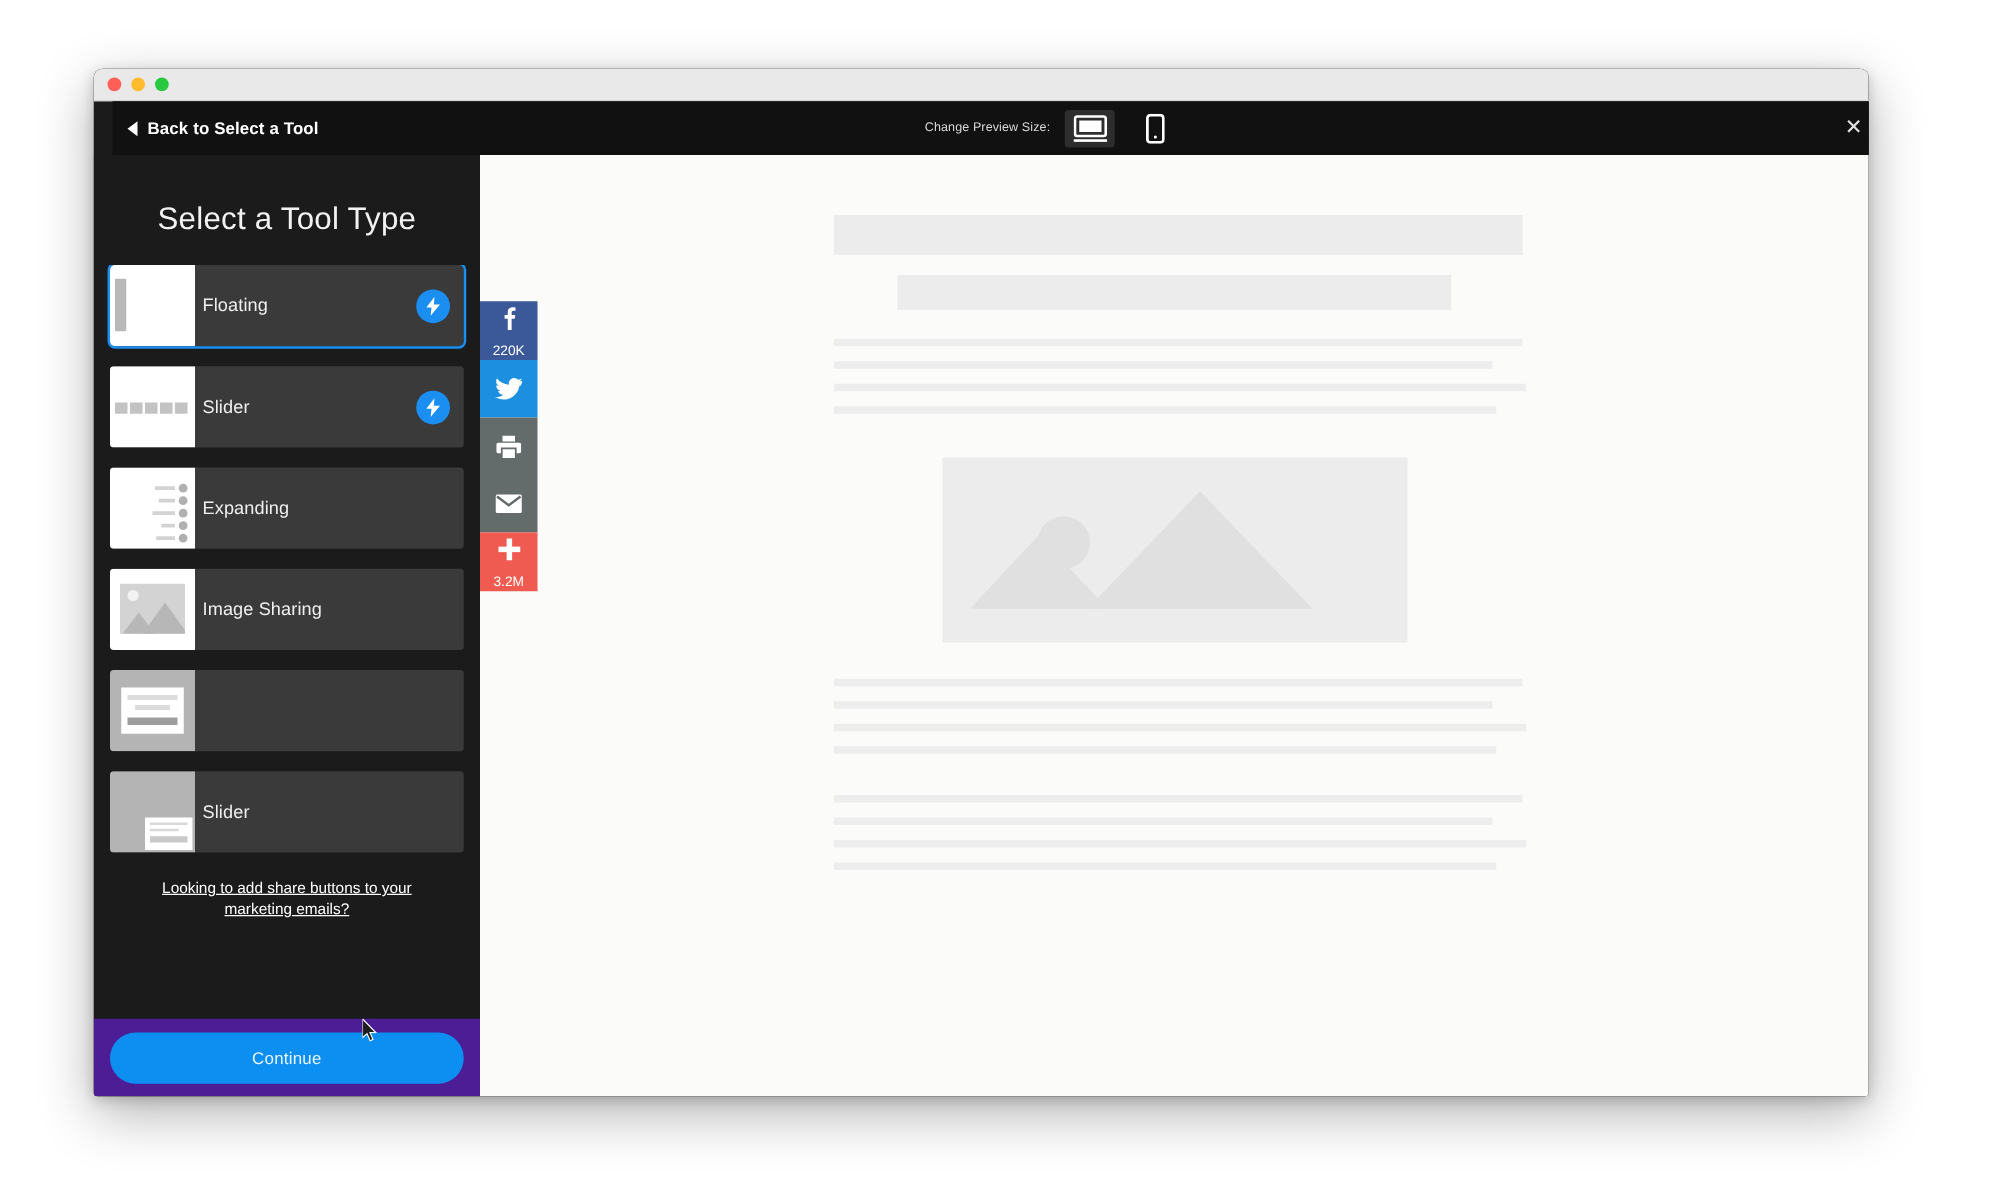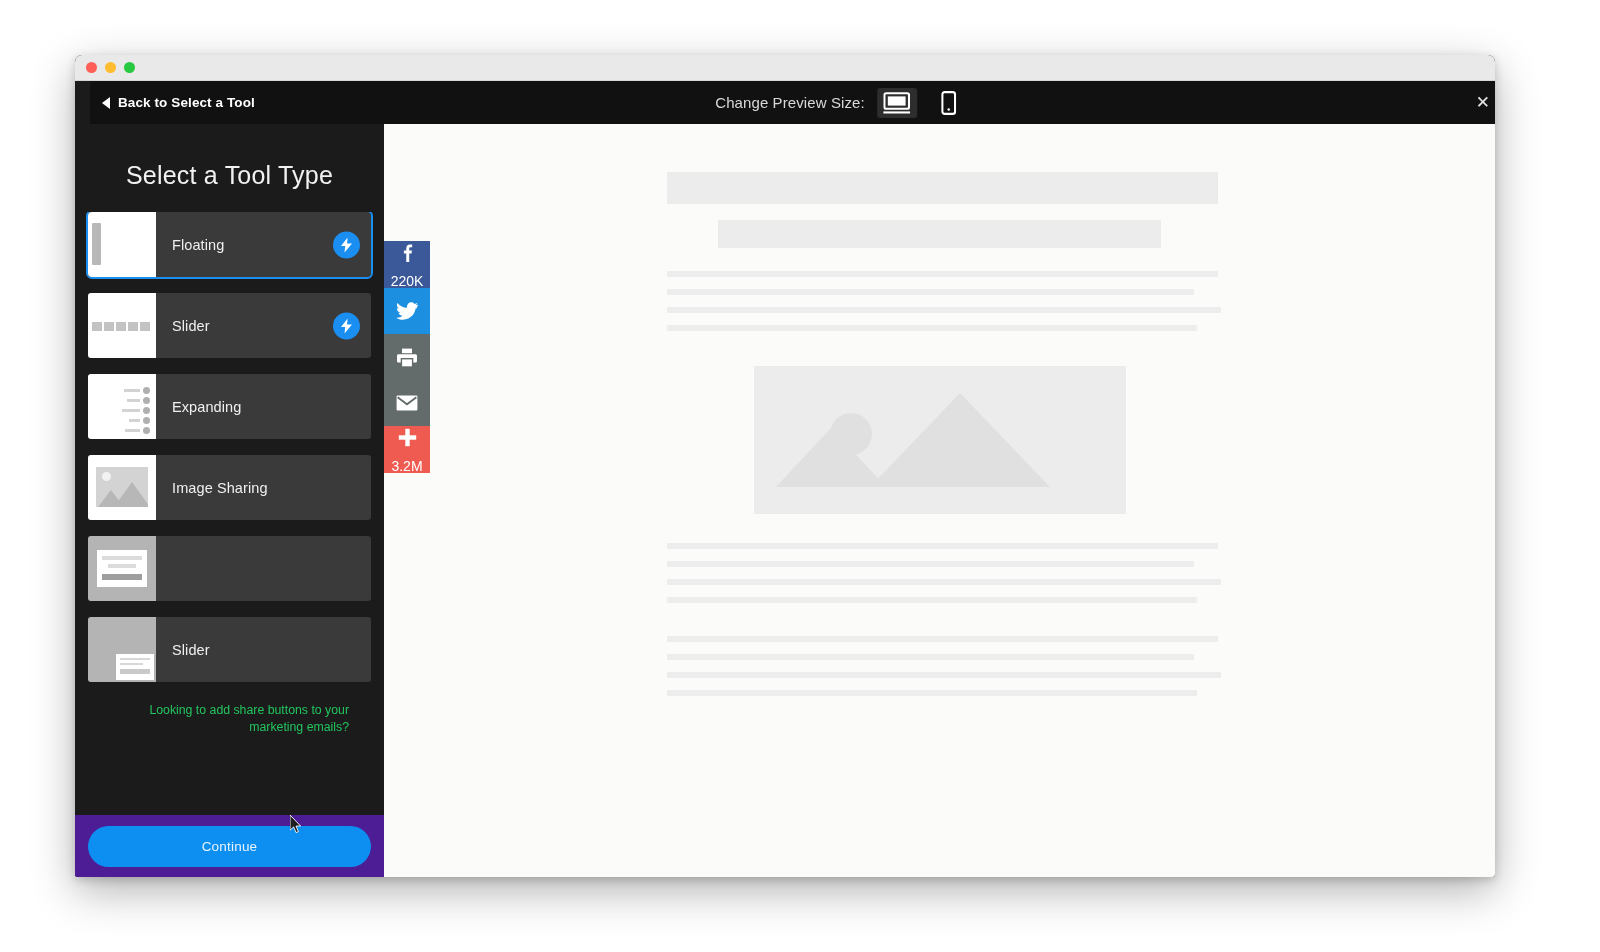--- a/index.html
+++ b/index.html
@@ -83,21 +83,21 @@
     position: absolute;
     left: 50%;
     transform: translateX(-50%);
     display: flex;
     align-items: center;
     gap: 12px;
     margin-left: 42px;
   }
   .preview-size .label {
     color: #d9d9d9;
-    font-size: 15px;
+    font-size: 10px;
     letter-spacing: 0.1px;
   }
   .size-btn {
     width: 40px; height: 30px;
     display: flex;
     align-items: center;
     justify-content: center;
     border-radius: 3px;
     cursor: pointer;
     position: relative;
@@ -171,21 +171,21 @@
     background: #ffffff;
     position: relative;
     overflow: hidden;
   }
   .thumb.gray { background: #b4b4b4; }
 
   .tool-label {
     flex: 1;
     display: flex;
     align-items: center;
-    padding-left: 16px;
+    padding-left: 6px;
     color: #efefef;
     font-size: 14.5px;
     letter-spacing: 0.1px;
   }
 
   .bolt {
     position: absolute;
     right: 11px;
     top: 50%;
     transform: translateY(-50%);
@@ -274,23 +274,24 @@
     width: 38px; height: 26px;
     background: #ffffff;
     padding: 4px 4px;
   }
   .t-slider-card .s1 { height: 2px; background: #d8d8d8; margin-bottom: 3px; }
   .t-slider-card .s2 { height: 2px; background: #d8d8d8; width: 78%; margin-bottom: 4px; }
   .t-slider-card .s3 { height: 5px; background: #c9c9c9; }
 
   .email-link {
     display: block;
-    text-align: right;
-    color: #22c55e;
+    text-align: center;
+    color: #ffffff;
     font-size: 12.3px;
+    text-decoration: underline;
     line-height: 1.35;
     padding: 4px 22px 0 22px;
     cursor: pointer;
   }
 
   .sidebar-footer {
     height: 62px;
     background: #4c1d95;
     display: flex;
     align-items: center;
@@ -336,21 +337,21 @@
     display: flex;
     flex-direction: column;
     align-items: center;
     justify-content: center;
     cursor: pointer;
     color: #ffffff;
     position: relative;
   }
   .share-btn.with-count { height: 47px; padding-top: 2px; }
   .share-count {
-    font-size: 14px;
+    font-size: 11px;
     line-height: 1;
     margin-top: 12px;
     color: #ffffff;
     font-family: "Liberation Sans", sans-serif;
   }
   .share-btn.facebook { background: #3b5998; }
   .share-btn.twitter  { background: #1c8fe0; }
   .share-btn.print    { background: #646b6b; }
   .share-btn.email    { background: #646b6b; }
   .share-btn.addthis  { background: #ef5b50; }

